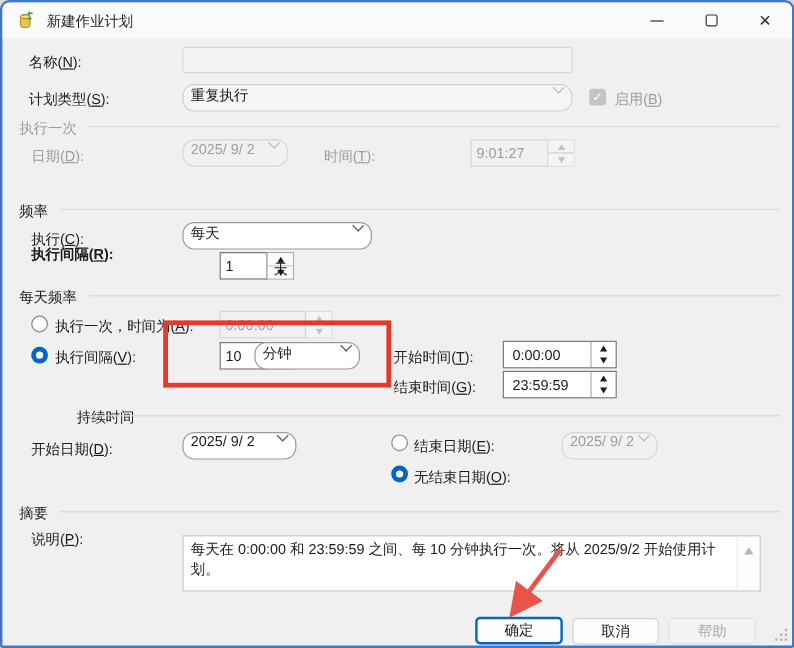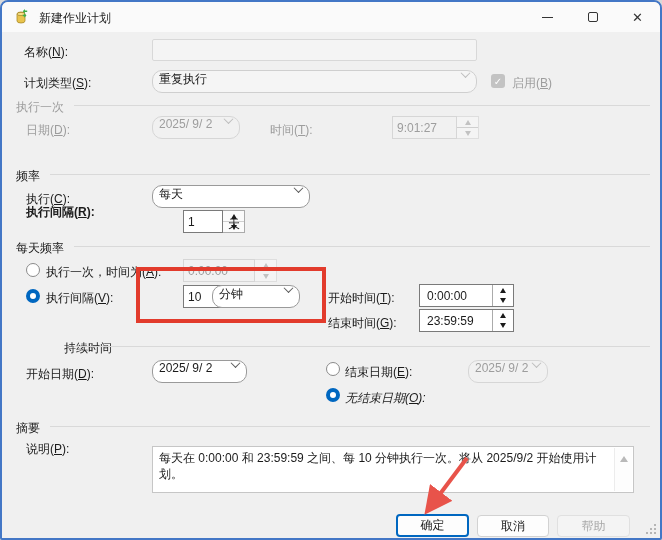--- a/index.html
+++ b/index.html
@@ -214,21 +214,21 @@
     <span>2025/ 9/ 2</span>
     <span class="chev"></span>
   </div>
   <span class="radio" style="left:324px; top:360px;"></span>
   <span class="lbl mn" style="left:343px; top:362px;">结束日期(<u>E</u>):</span>
   <div class="combo off" style="left:466px; top:358px; width:80px; height:23px;">
     <span>2025/ 9/ 2</span>
     <span class="chev"></span>
   </div>
   <span class="radio on" style="left:324px; top:386px;"></span>
-  <span class="lbl mn" style="left:343px; top:388px;font-style:italic;">无结束日期(<u>O</u>):</span>
+  <span class="lbl mn" style="left:343px; top:388px;">无结束日期(<u>O</u>):</span>
 
   <span class="sechead" style="left:14px; top:418px;">摘要</span>
   <div class="secline" style="left:48px; top:424px; width:600px;"></div>
   <span class="lbl mn" style="left:24px; top:439px;">说明(<u>P</u>):</span>
   <div class="sumbox" style="left:150px; top:432px; width:482px; height:47px;margin-top:12px;">
     <div class="sumtext">每天在 0:00:00 和 23:59:59 之间、每 10 分钟执行一次。将从 2025/9/2 开始使用计划。</div>
     <div class="sumscroll">
         <span class="up"></span>
       </div>
   </div>

